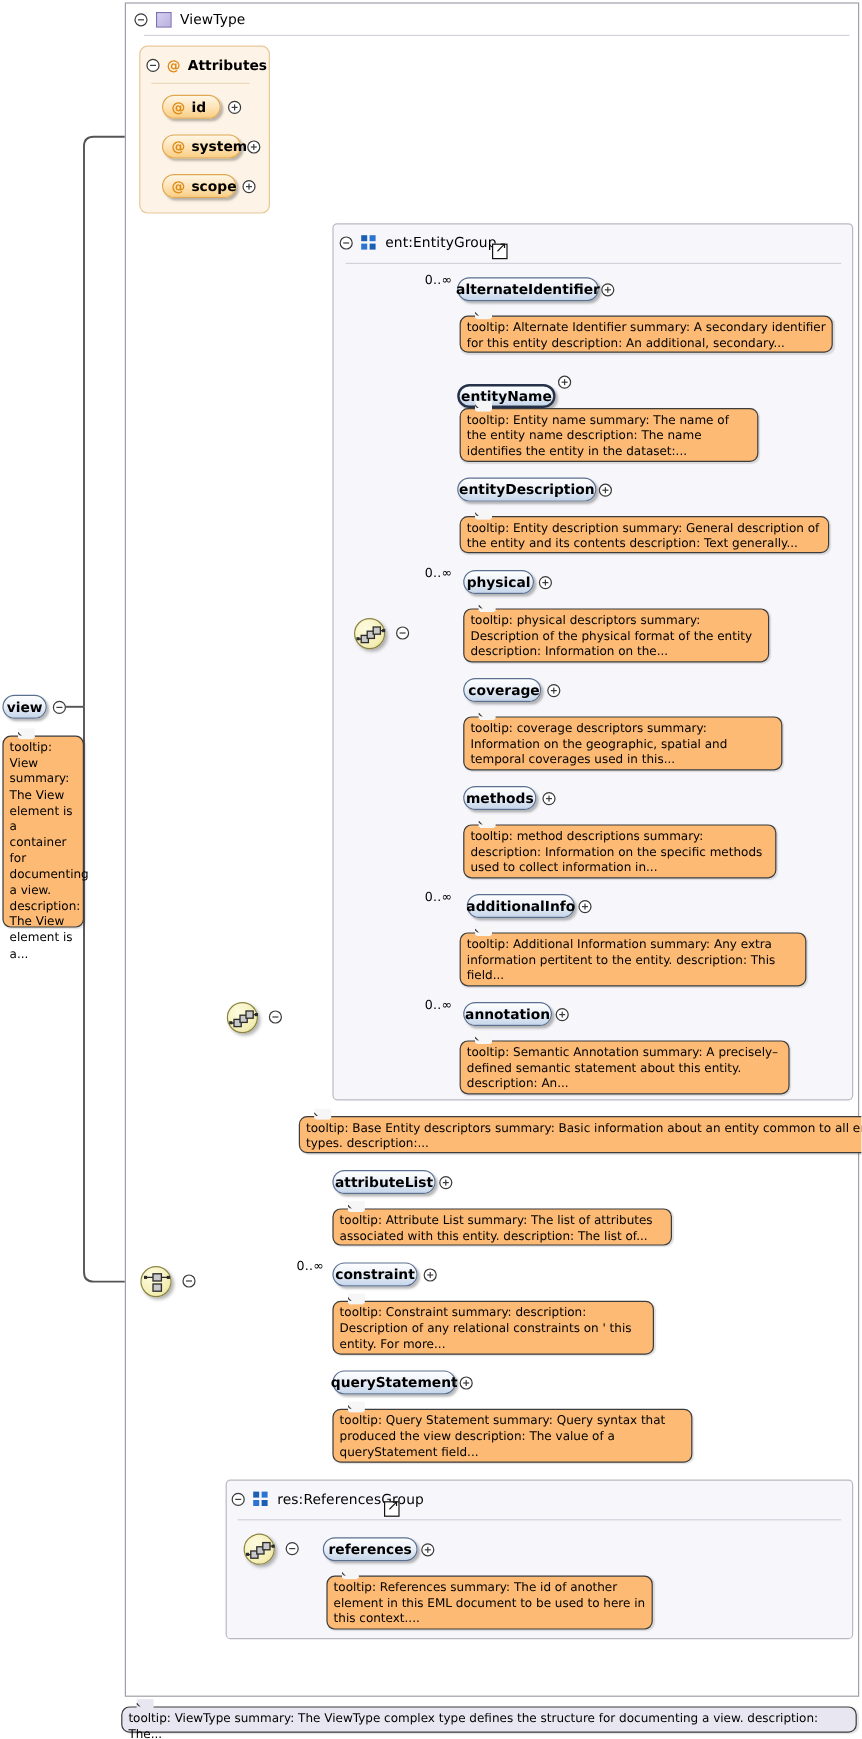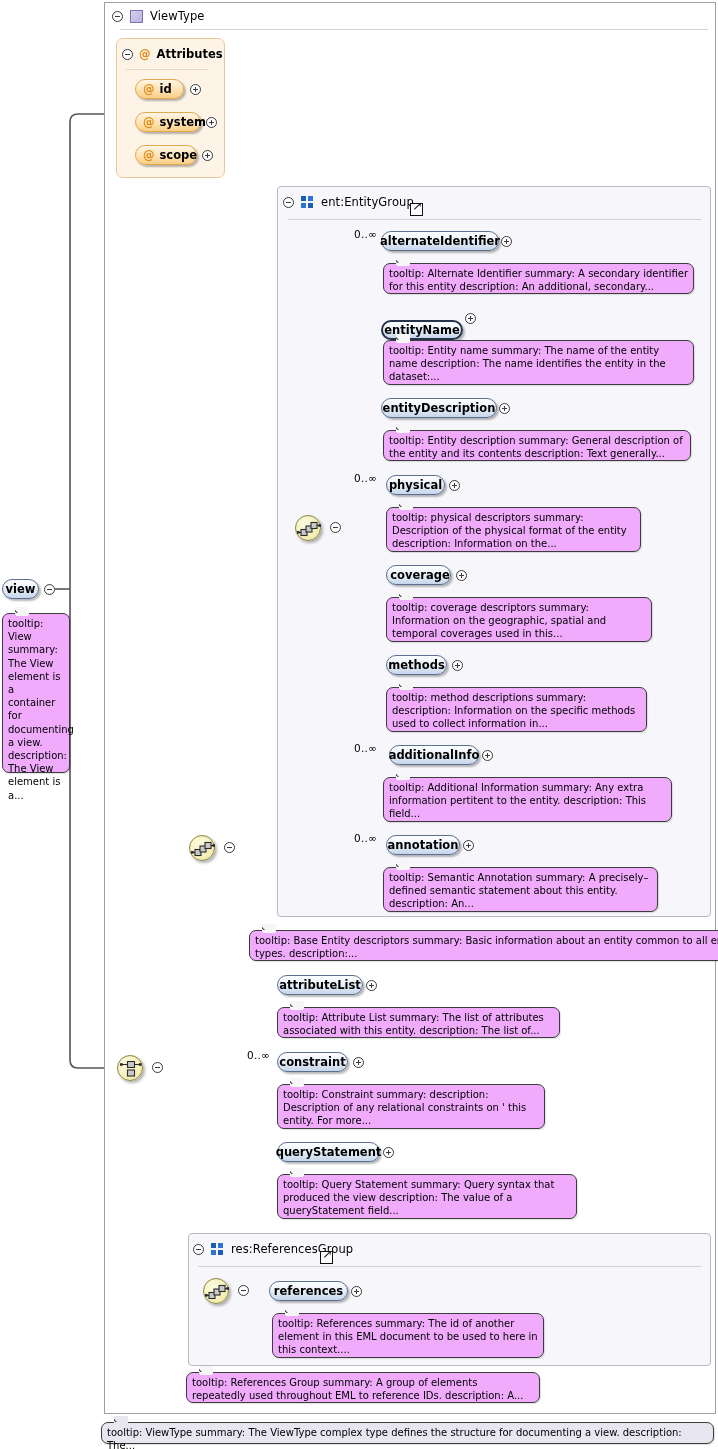--- a/index.html
+++ b/index.html
@@ -146,21 +146,21 @@
     white-space:nowrap;
     letter-spacing:0.2px;
   }
 
   
   .tip{
     position:absolute;
     box-sizing:border-box;
     border:1px solid #3c3c3c;
     border-radius:7px;
-    background:#f0abfc;
+    background:#fdba74;
     font-size:10px;
     line-height:13.2px;
     color:#000;
     padding:3px 5px 3px 5px;
     box-shadow:1px 1px 1px rgba(0,0,0,0.12);
   }
   .tip.viewtip{
     background:#e8e6f0;
     border-color:#3c3c3c;
   }
@@ -340,21 +340,21 @@
   <div class="tip" style="left:383px;top:263px;width:311px;height:31px;">
     <span class="nub" style="left:12px;background:#f6f6f6;"></span>
     <span class="nubfill" style="left:13px;width:12px;"></span>
     <span>tooltip: Alternate Identifier summary: A secondary identifier for this entity description: An additional, secondary...</span>
   </div>
 
   <div class="chip elem hl" style="left:381px;top:320px;width:82px;">
     <span>entityName</span>
   </div>
   <span class="toggle plus" style="position:absolute;left:465px;top:313px;"></span>
-  <div class="tip" style="left:383px;top:340px;width:311px;height:45px;">
+  <div class="tip" style="left:383px;top:340px;width:249px;height:45px;">
     <span class="nub" style="left:12px;background:#f6f6f6;"></span>
     <span class="nubfill" style="left:13px;width:12px;"></span>
     <span>tooltip: Entity name summary: The name of the entity name description: The name identifies the entity in the dataset:...</span>
   </div>
 
   <div class="chip elem" style="left:381px;top:398px;width:116px;">
     <span>entityDescription</span>
   </div>
   <span class="toggle plus" style="position:absolute;left:499px;top:403px;"></span>
   <div class="tip" style="left:383px;top:430px;width:308px;height:31px;">
@@ -526,25 +526,20 @@
   <div class="chip elem" style="left:269px;top:1281px;width:79px;">
     <span>references</span>
   </div>
   <span class="toggle plus" style="position:absolute;left:351px;top:1286px;"></span>
   <div class="tip" style="left:272px;top:1313px;width:272px;height:45px;">
     <span class="nub" style="left:12px;background:#f6f6f6;"></span>
     <span class="nubfill" style="left:13px;width:12px;"></span>
     <span>tooltip: References summary: The id of another element in this EML document to be used to here in this context....</span>
   </div>
 
-  <div class="tip" style="left:186px;top:1372px;width:354px;height:31px;">
-    <span class="nub" style="left:12px;background:#f6f6f6;"></span>
-    <span class="nubfill" style="left:13px;width:12px;"></span>
-    <span>tooltip: References Group summary: A group of elements repeatedly used throughout EML to reference IDs. description: A...</span>
-  </div>
 
   <div class="tip viewtip" style="left:101px;top:1422px;width:613px;height:22px;">
     <span class="nub" style="left:12px;background:#e8e6f0;"></span>
     <span class="nubfill" style="left:13px;width:12px;"></span>
     <span>tooltip: ViewType summary: The ViewType complex type defines the structure for documenting a view. description: The...</span>
   </div>
 
 </div>
 
 </body></html>

